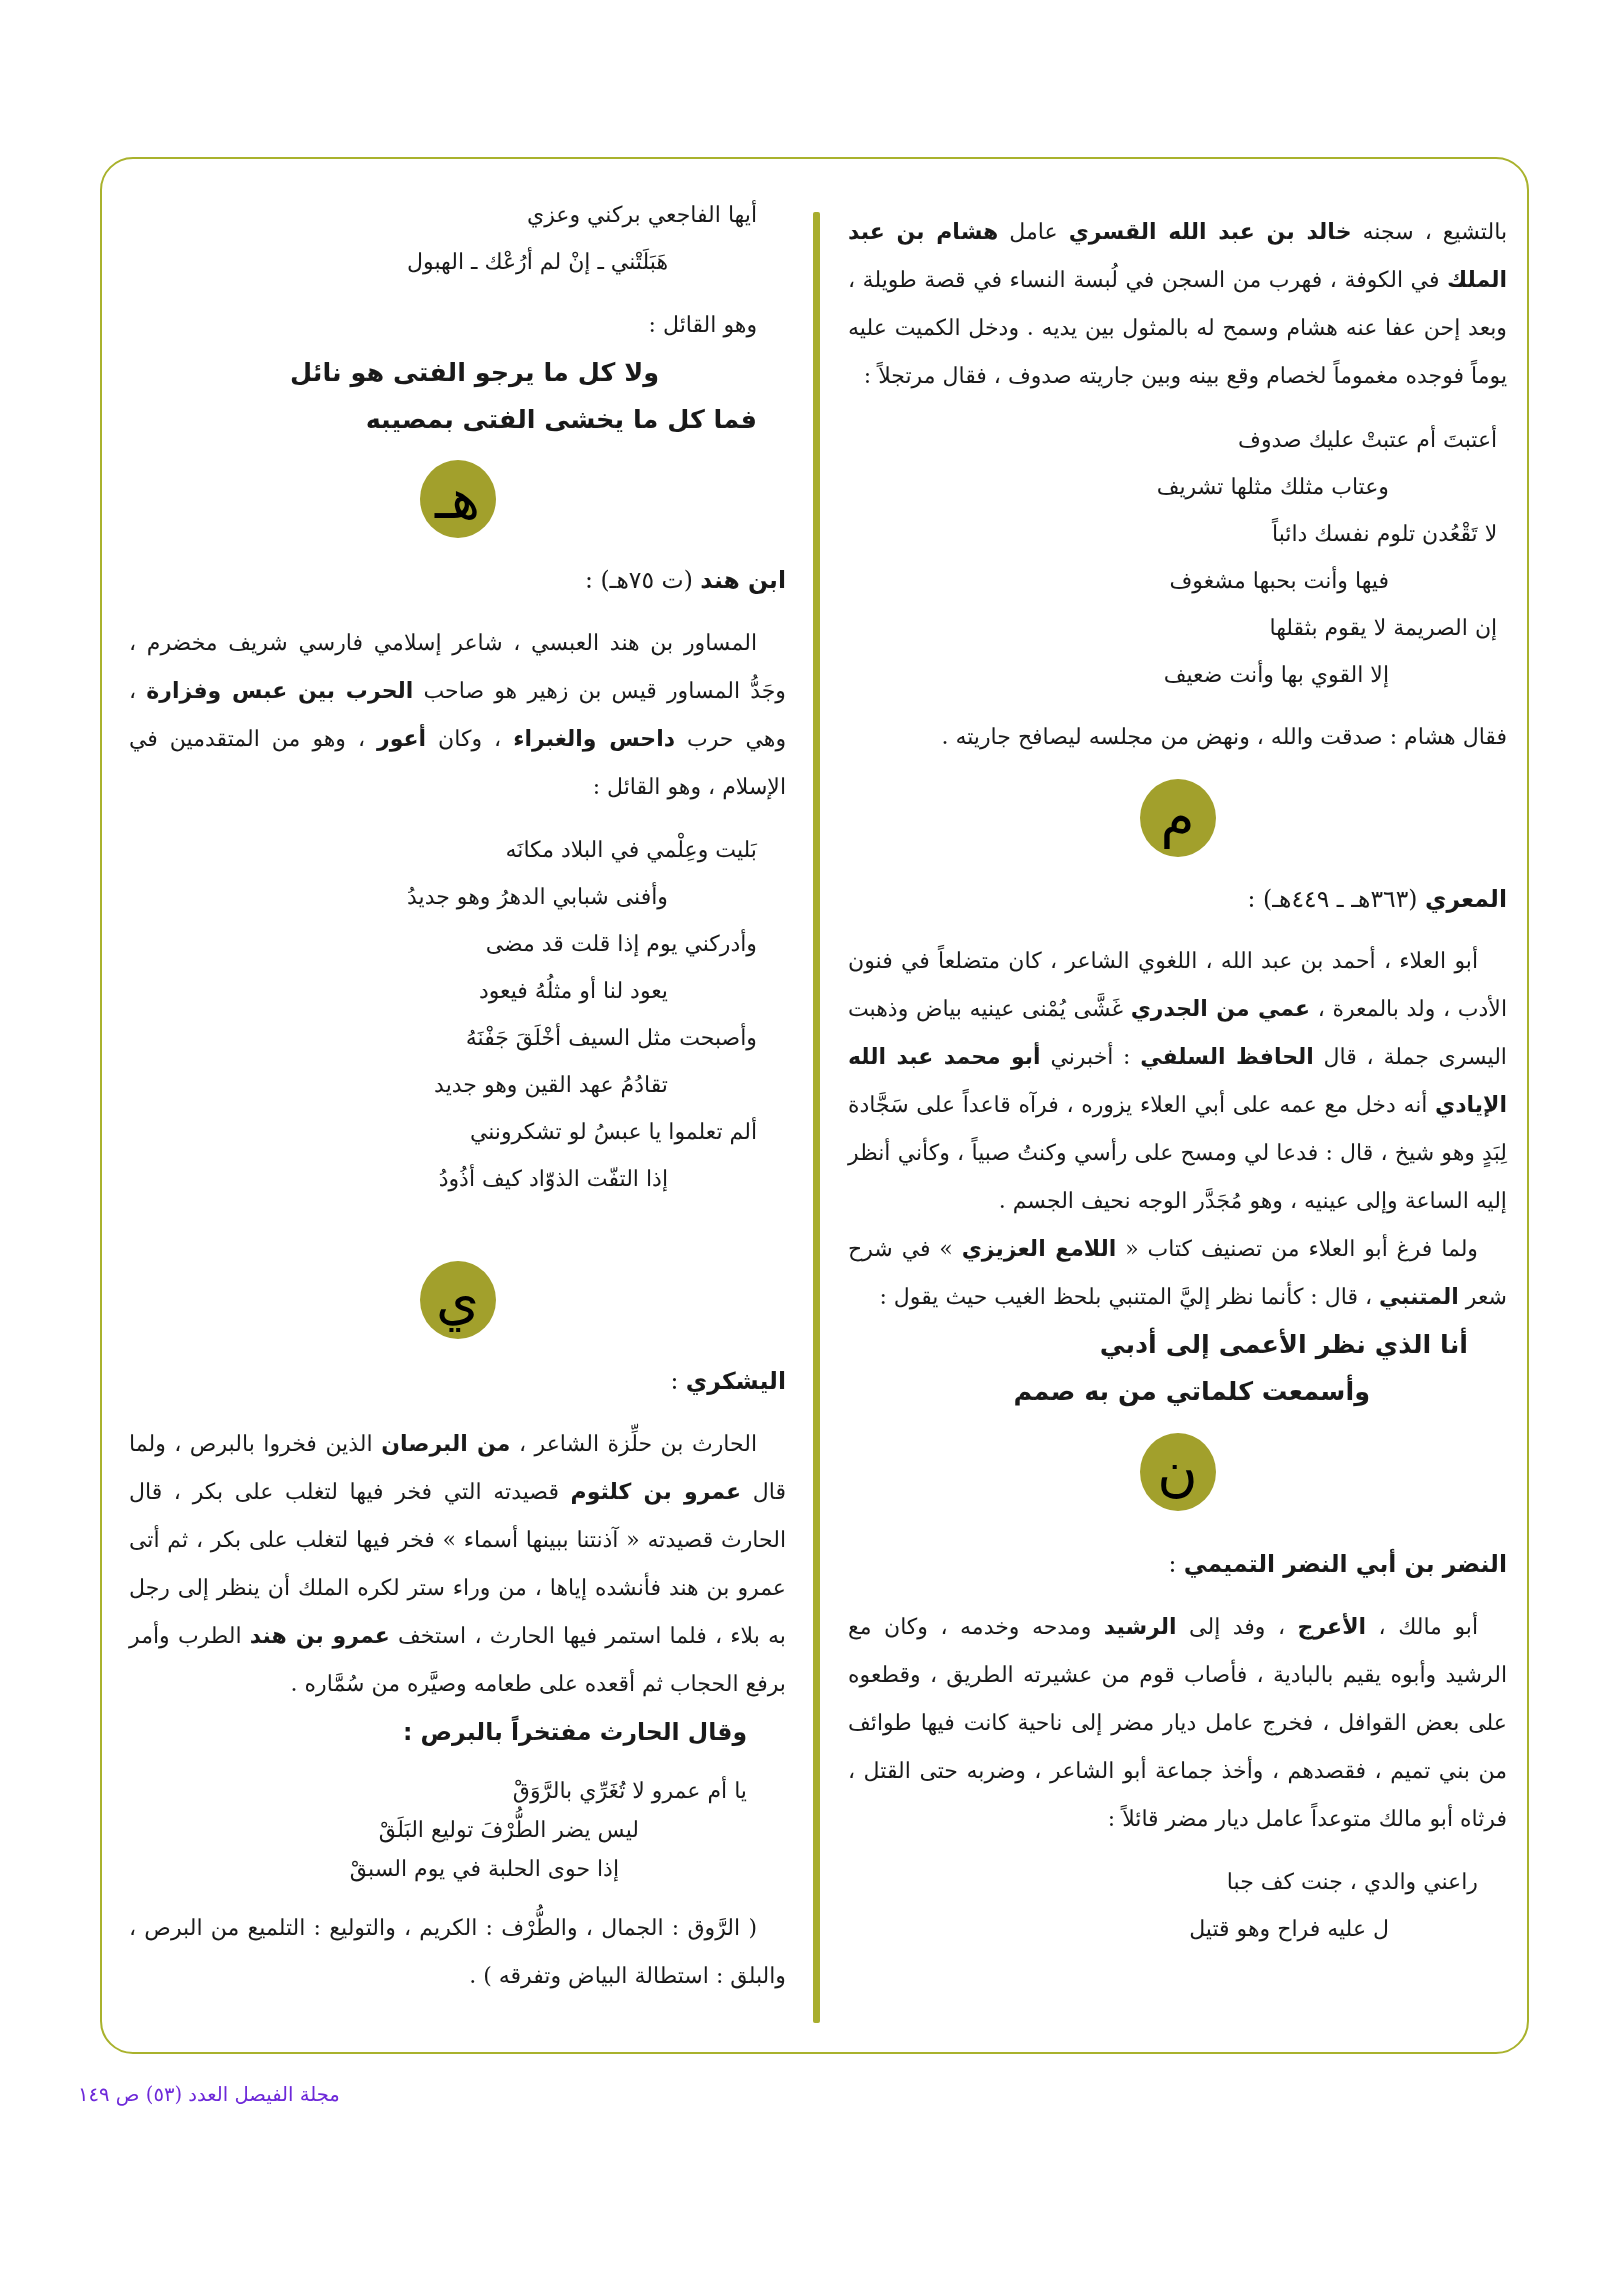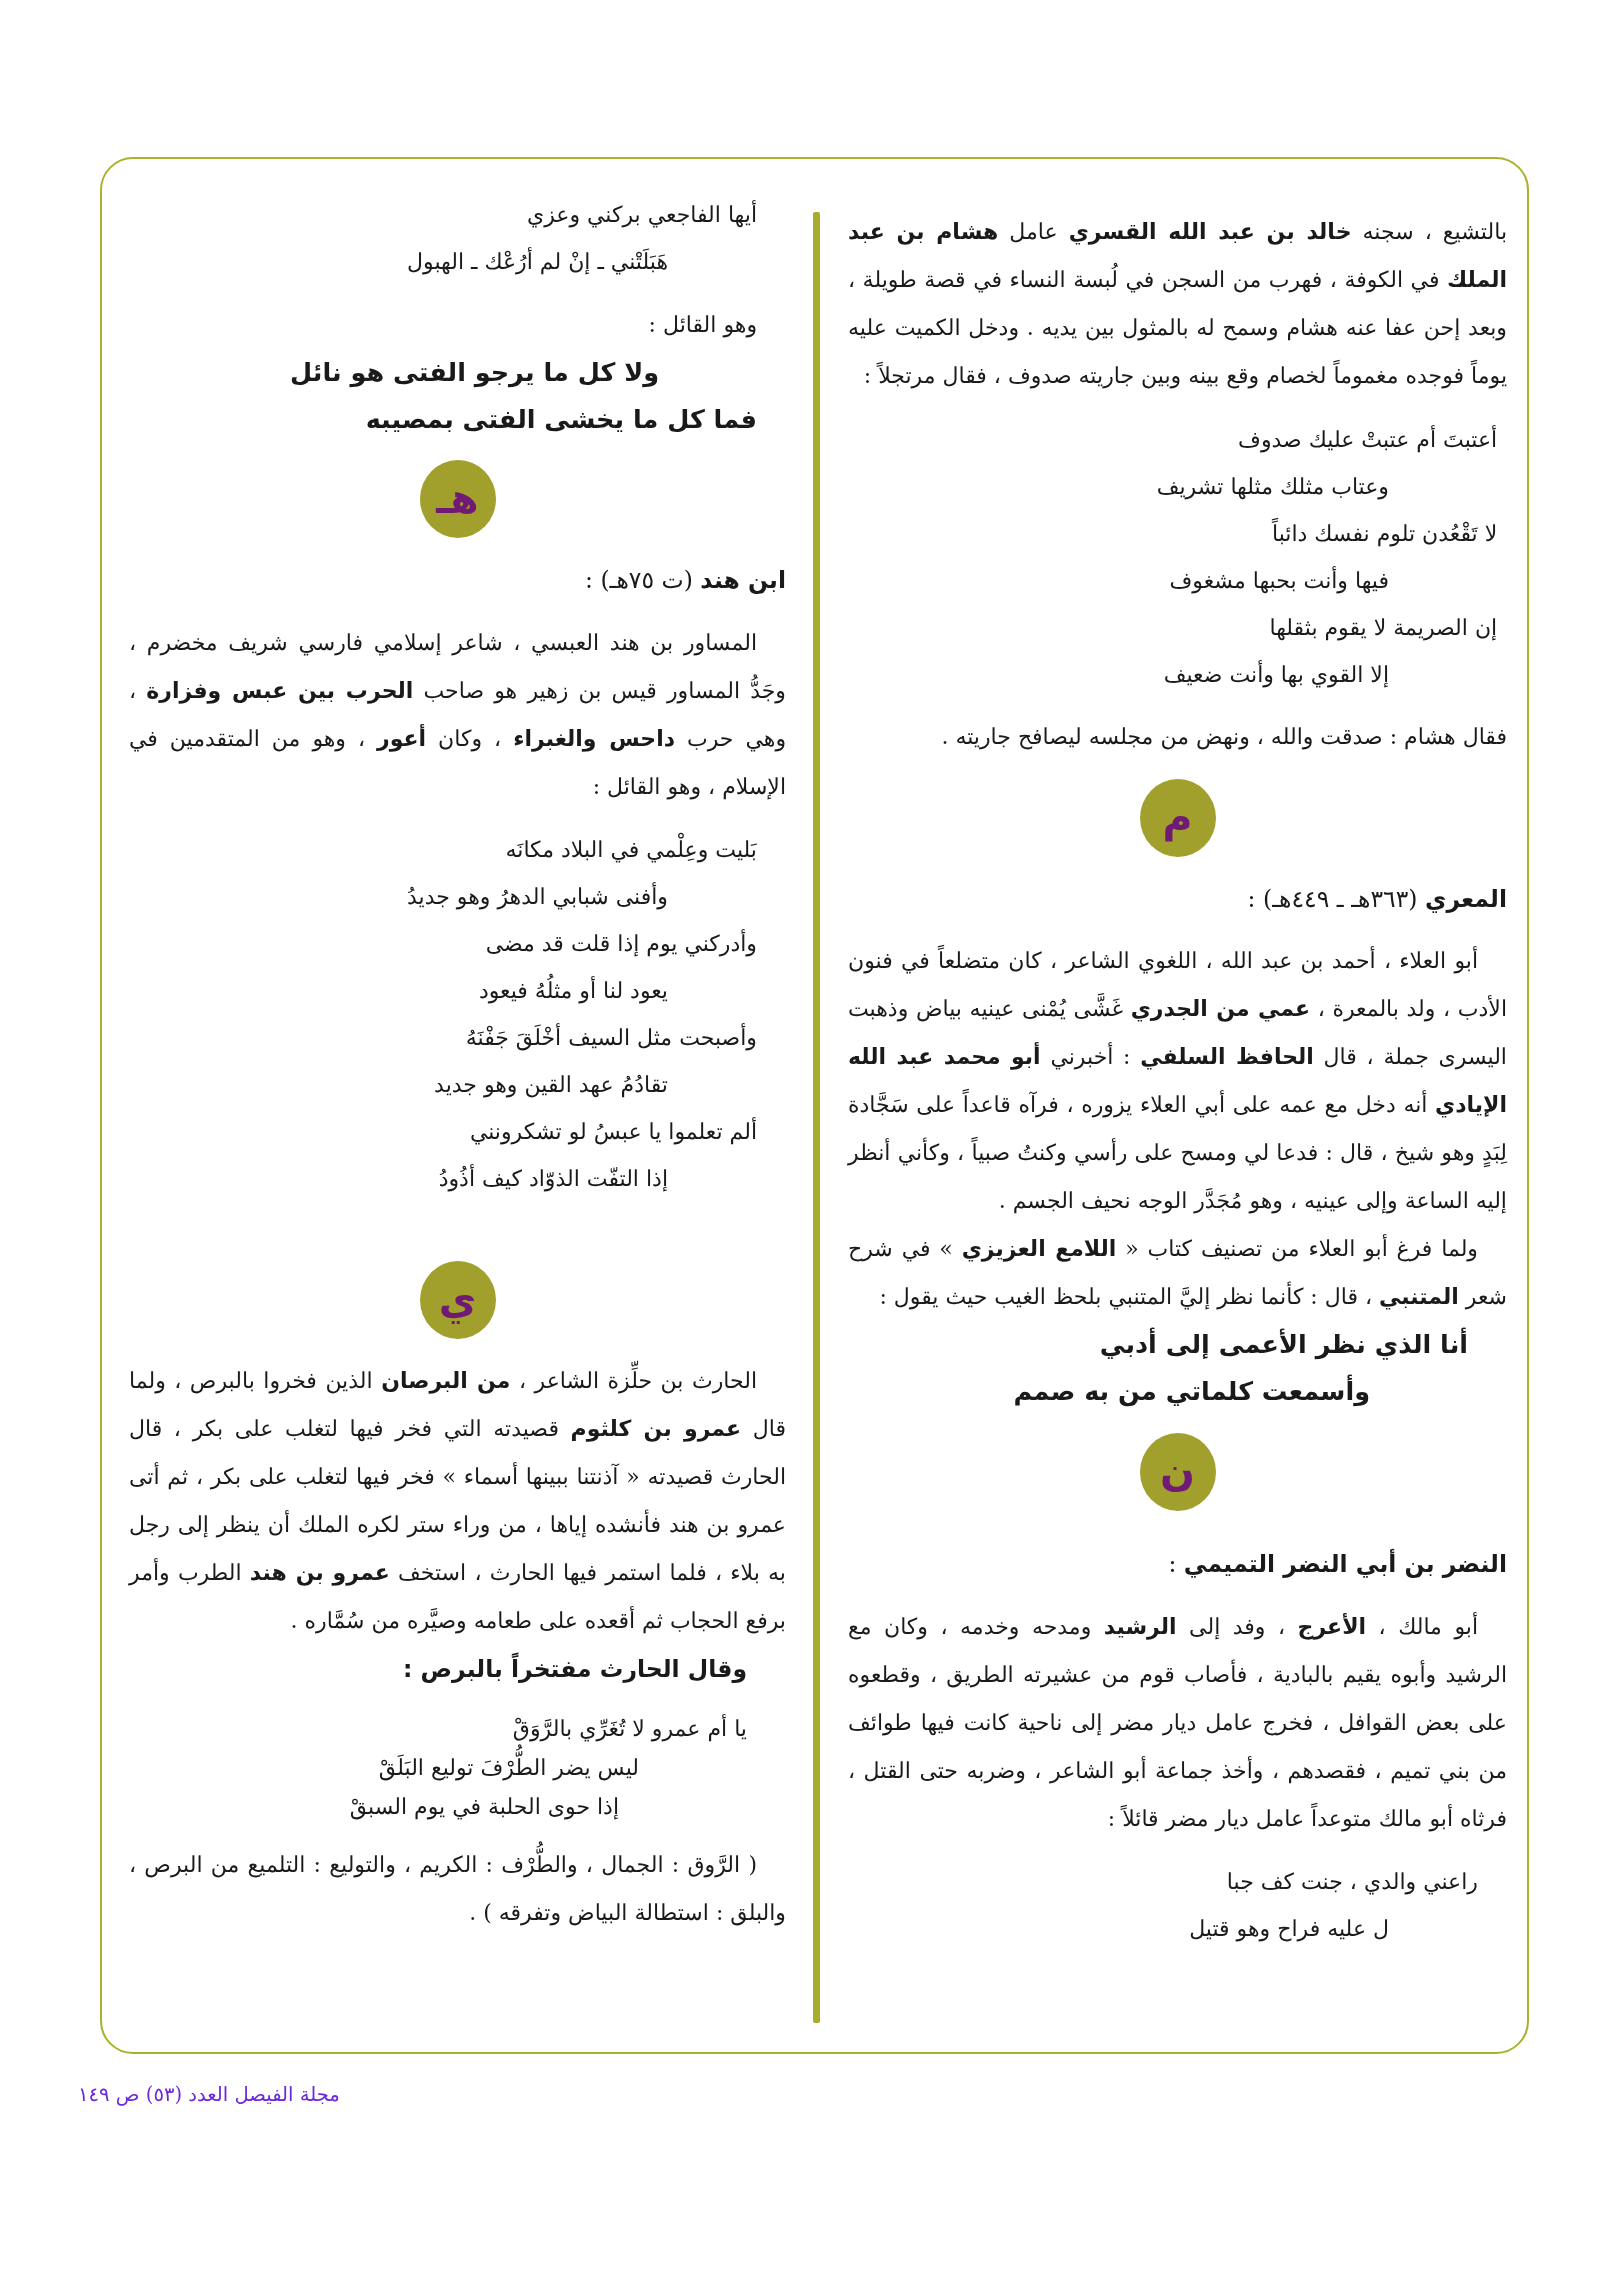--- a/index.html
+++ b/index.html
@@ -23,21 +23,21 @@
     b, .bold { font-family: "DejaVu Sans", "Liberation Sans", sans-serif; font-weight: bold; }
     .verse { font-size: 22px; line-height: 47px; white-space: nowrap; }
     .verse .h1 { padding-right: 9.8px; }
     .verse .h2 { padding-right: 118px; }
     .verse-big { font-family: "DejaVu Sans", "Liberation Sans", sans-serif; font-weight: bold; font-size: 25.5px; line-height: 47px; white-space: nowrap; }
     .heading { font-size: 23.5px; line-height: 49px; margin: 7.8px 0 13.7px 0; }
     .heading .name { font-family: "DejaVu Sans", "Liberation Sans", sans-serif; font-weight: bold; }
     .medallion {
       width: 76px; height: 78px; border-radius: 50%; background: #a2a02c;
       margin: 17.6px auto; display: flex; align-items: center; justify-content: center;
-      color: #701a75; font-family: "DejaVu Sans", "Liberation Sans", sans-serif; font-weight: bold; font-size: 41px;
+      color: #000000; font-family: "DejaVu Sans", "Liberation Sans", sans-serif; font-weight: normal; font-size: 55px;
       line-height: 1;
     }
     .gap { height: 15.7px; }
     .footer {
       position: absolute; left: 78px; top: 2083px; direction: rtl;
       font-size: 19.6px; color: #6d28d9;
     }
   </style>
 </head>
 <body>
@@ -95,20 +95,21 @@
     <div class="h1" style="padding-right:29px">بَليت وعِلْمي في البلاد مكانَه</div>
     <div class="h2">وأفنى شبابي الدهرُ وهو جديدُ</div>
     <div class="h1" style="padding-right:29px">وأدركني يوم إذا قلت قد مضى</div>
     <div class="h2">يعود لنا أو مثلُهُ فيعود</div>
     <div class="h1" style="padding-right:29px">وأصبحت مثل السيف أخْلَقَ جَفْنَهُ</div>
     <div class="h2">تقادُمُ عهد القين وهو جديد</div>
     <div class="h1" style="padding-right:29px">ألم تعلموا يا عبسُ لو تشكرونني</div>
     <div class="h2">إذا التفّت الذوّاد كيف أذُودُ</div>
   </div>
   <div class="medallion" style="margin-top:59px">ي</div>
+  <div class="heading"><span class="name">اليشكري</span><span> :</span></div>
   <p class="indent"><span>الحارث بن حلِّزة الشاعر ، </span><b>من البرصان</b><span> الذين فخروا بالبرص ، ولما قال </span><b>عمرو بن كلثوم</b><span> قصيدته التي فخر فيها لتغلب على بكر ، قال الحارث قصيدته « آذنتنا ببينها أسماء » فخر فيها لتغلب على بكر ، ثم أتى عمرو بن هند فأنشده إياها ، من وراء ستر لكره الملك أن ينظر إلى رجل به بلاء ، فلما استمر فيها الحارث ، استخف </span><b>عمرو بن هند</b><span> الطرب وأمر برفع الحجاب ثم أقعده على طعامه وصيَّره من سُمَّاره .</span></p>
   <p class="bold" style="font-size:23.5px; padding-right:39px">وقال الحارث مفتخراً بالبرص :</p>
   <div class="gap"></div>
   <div class="verse" style="line-height:39px">
     <div style="padding-right:39px">يا أم عمرو لا تُغَرِّي بالرَّوَقْ</div>
     <div style="padding-right:147px">ليس يضر الطُّرْفَ توليع البَلَقْ</div>
     <div style="padding-right:167px">إذا حوى الحلبة في يوم السبقْ</div>
   </div>
   <div class="gap"></div>
   <p class="indent">( الرَّوق : الجمال ، والطُّرْف : الكريم ، والتوليع : التلميع من البرص ، والبلق : استطالة البياض وتفرقه ) .</p>

